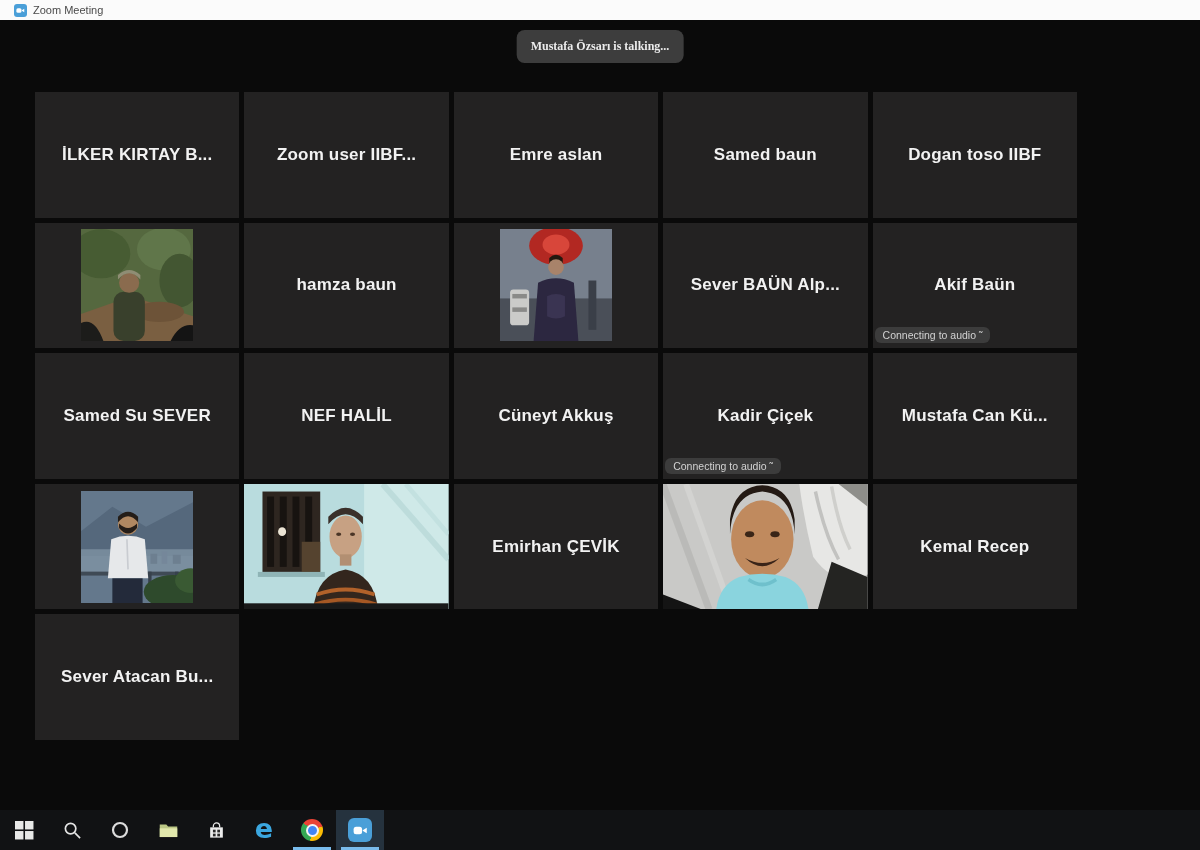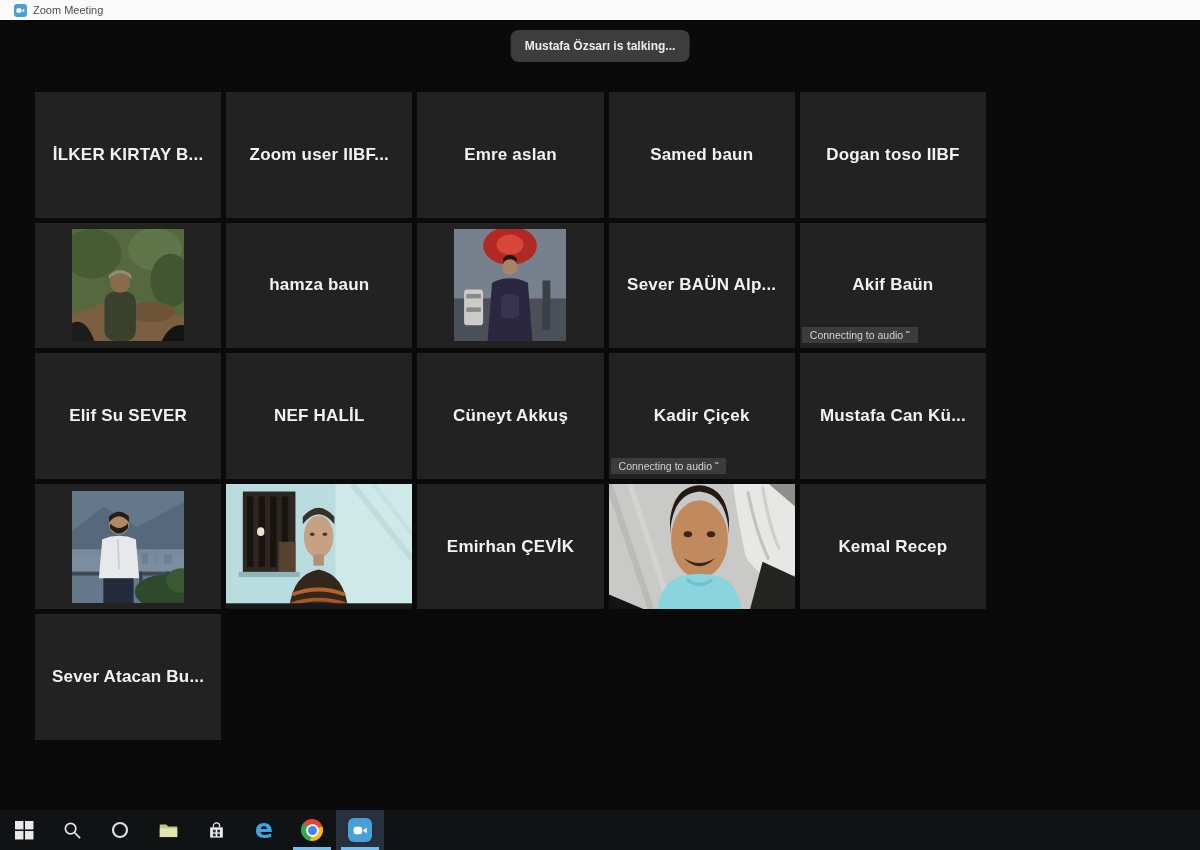--- a/index.html
+++ b/index.html
@@ -15,42 +15,42 @@
   }
   .tb-appicon{width:13px;height:13px;border-radius:3px;background:#4a9fd8;
     display:flex;align-items:center;justify-content:center;flex:0 0 auto}
   .tb-appicon svg{width:9px;height:9px;display:block}
   .tb-title{font-size:11px;color:#4a4a4a}
   
   .stage{position:absolute;top:20px;left:0;right:0;bottom:40px;background:#0a0a0a}
   .toast{
     position:absolute;top:10px;left:50%;transform:translateX(-50%);
     background:#3d3d3d;border-radius:8px;padding:9px 14px;
-    color:#ececec;font-size:12px;font-weight:bold;white-space:nowrap;
+    color:#ececec;font-size:12px;font-weight:bold;white-space:nowrap;font-family:Liberation Serif, serif;
   }
   .grid{
-    position:absolute;left:35px;top:72px;width:951px;height:648px;
+    position:absolute;left:35px;top:72px;width:1042px;height:648px;
     display:grid;grid-template-columns:repeat(5,1fr);grid-template-rows:repeat(5,1fr);
     gap:5px;
   }
   .tile{
     background:#232222;position:relative;overflow:hidden;
     display:flex;align-items:center;justify-content:center;
   }
   .pname{
     color:#f2f2f2;font-size:17px;font-weight:bold;letter-spacing:.2px;
     text-align:center;white-space:nowrap;
   }
   .vid-sq{width:112px;height:112px}
   .vid-sq svg{width:100%;height:100%;display:block}
   .vid-full{position:absolute;left:0;top:0;right:0;bottom:0}
   .vid-full svg{width:100%;height:100%;display:block}
   .status-chip{
     position:absolute;left:2px;bottom:5px;background:#3c3c3c;color:#d2d2d2;
-    font-size:10.5px;padding:2px 8px;border-radius:0;white-space:nowrap;
+    font-size:10.5px;padding:2px 8px;border-radius:6px;white-space:nowrap;
   }
   
   .taskbar{
     position:absolute;left:0;right:0;bottom:0;height:40px;background:#111214;
     display:flex;align-items:stretch;
   }
   .tb-slot{
     width:48px;height:40px;display:flex;align-items:center;justify-content:center;
     position:relative;
   }
@@ -140,21 +140,21 @@
         </div>
       </div>
       <div class="tile">
         <span class="pname">Sever BAÜN Alp...</span>
       </div>
       <div class="tile">
         <span class="pname">Akif Baün</span>
         <span class="status-chip">Connecting to audio ˜</span>
       </div>
       <div class="tile">
-        <span class="pname">Elif Su SEVER</span>
+        <span class="pname">Samed Su SEVER</span>
       </div>
       <div class="tile">
         <span class="pname">NEF HALİL</span>
       </div>
       <div class="tile">
         <span class="pname">Cüneyt Akkuş</span>
       </div>
       <div class="tile">
         <span class="pname">Kadir Çiçek</span>
         <span class="status-chip">Connecting to audio ˜</span>

